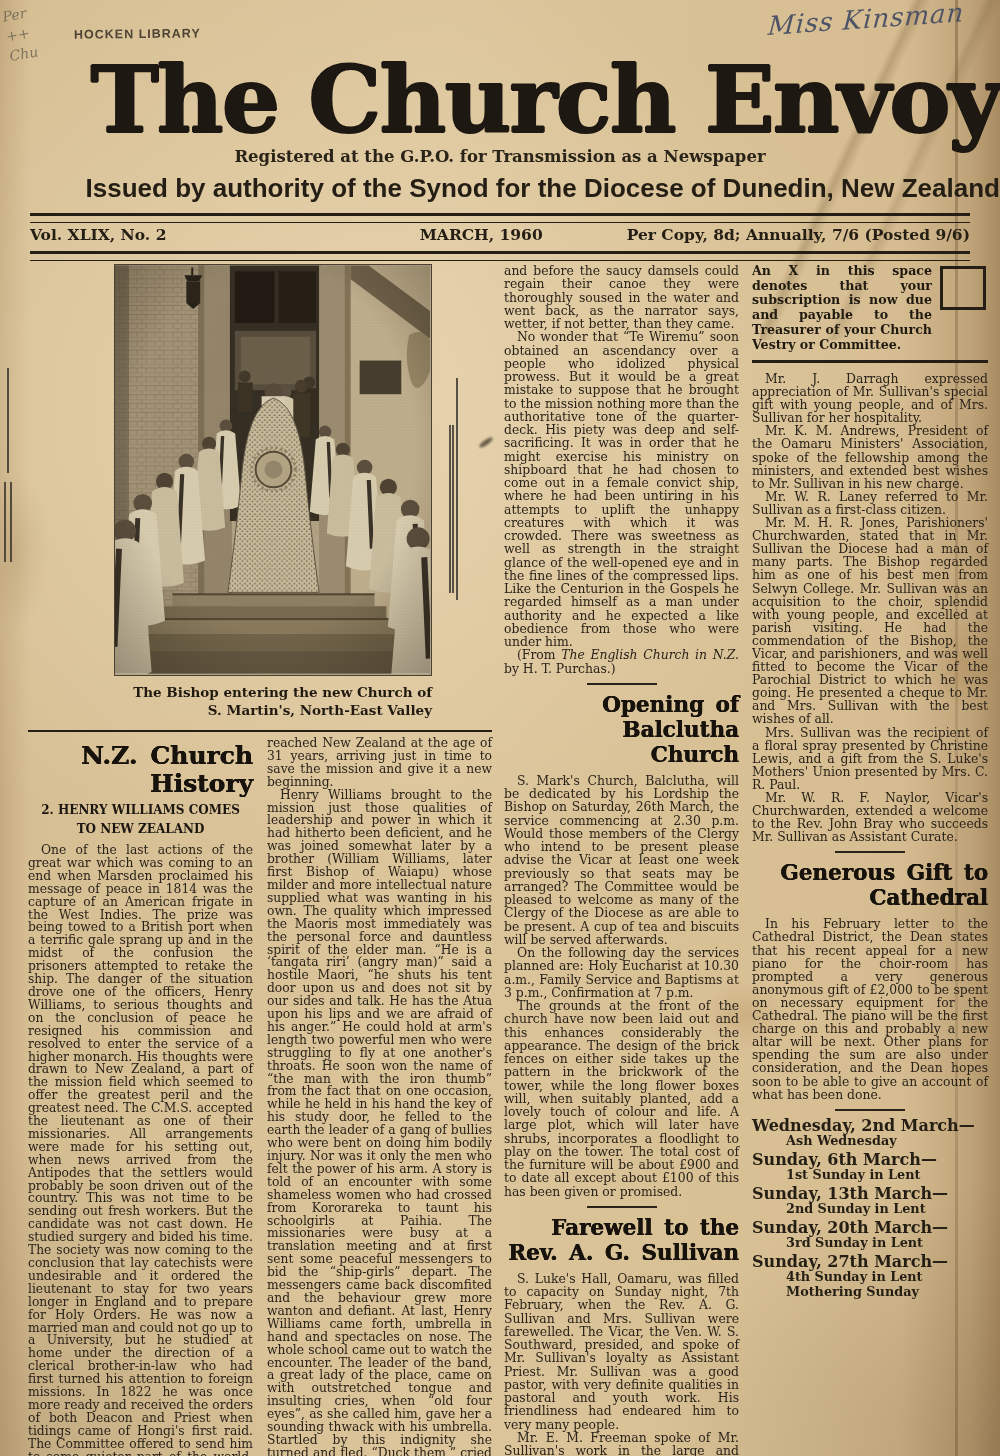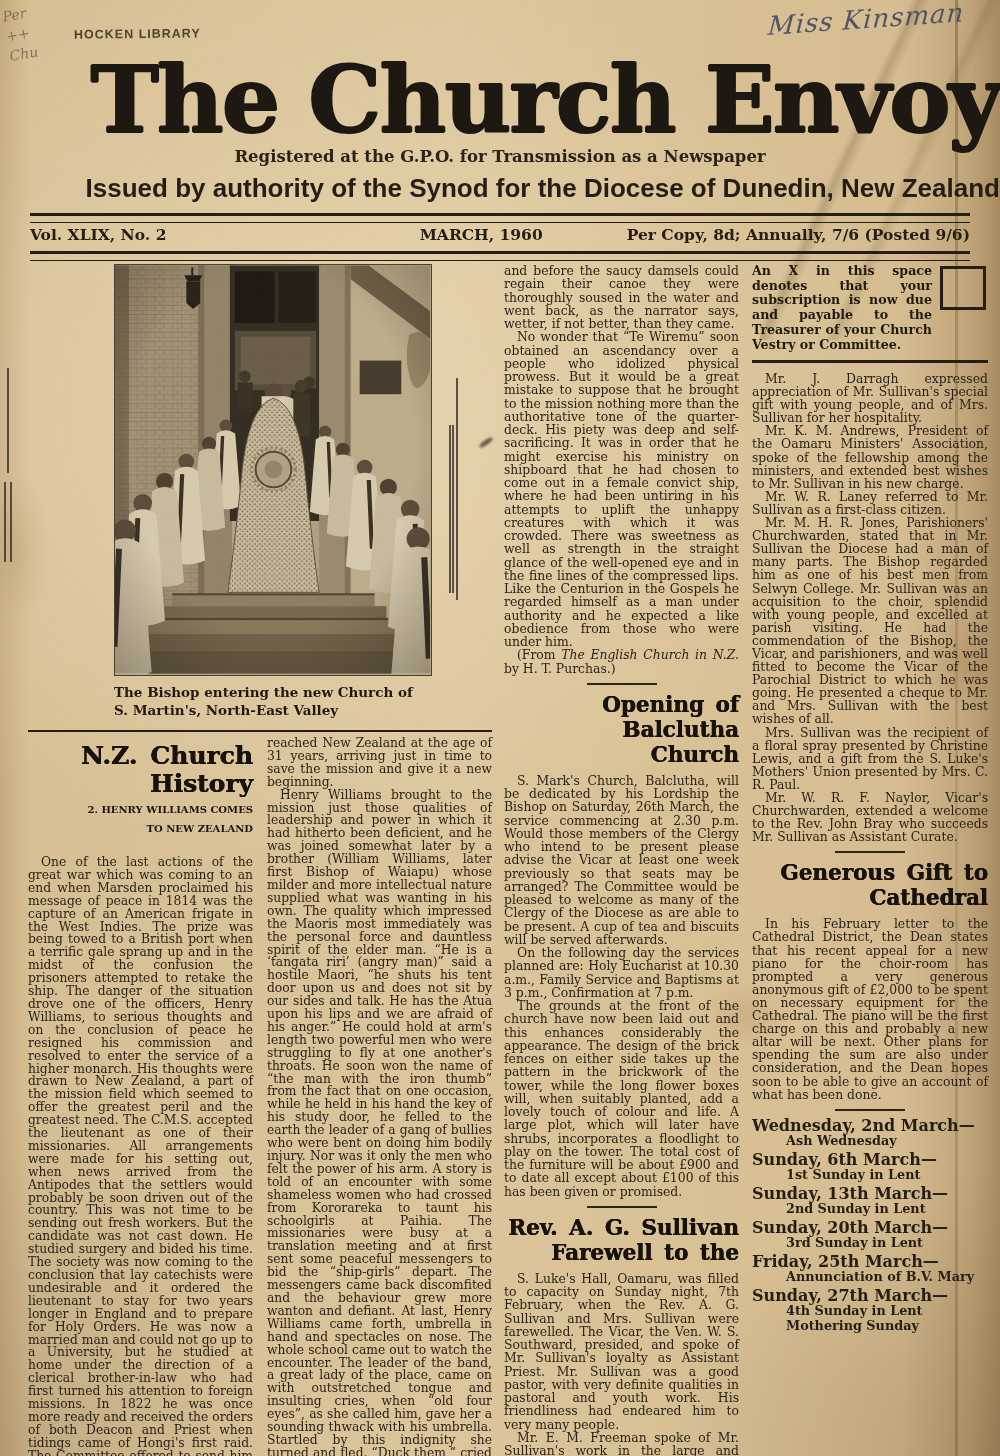--- a/index.html
+++ b/index.html
@@ -41,26 +41,26 @@
   .col-right{left:752px;width:236px;font-size:12.4px;line-height:13.1px;}
   p.para{margin:0;text-indent:13px;}
   .flow-first p.para:first-child{text-indent:0;}
   .divider{width:70px;border-top:2px solid #2a231a;margin:8px auto 7px;}
   .headline{font-weight:bold;text-align:right;color:#17130c;word-spacing:4px;
     text-shadow:.4px 0 0 #17130c,0 .3px 0 #17130c;}
   .h2l{font-size:21.5px;line-height:25px;margin:2px 0 7px;}
 
   
   .photo-wrap{margin-left:86px;width:318px;height:412px;border:1.5px solid #4a4034;box-sizing:border-box;background:#b2a284;}
-  .caption{margin:8px 0 0 86px;width:318px;text-align:left;font-weight:bold;font-size:13.5px;line-height:17.5px;color:#201a11;}
+  .caption{margin:8px 0 0 86px;width:318px;text-align:right;font-weight:bold;font-size:13.5px;line-height:17.5px;color:#201a11;}
   .history-rule{border-top:2px solid #241e15;margin-top:11px;}
   .history-cols{display:flex;gap:14px;margin-top:5px;}
   .hcol{width:225px;font-size:12.3px;line-height:12.9px;text-align:justify;}
   .h-title{font-size:25px;line-height:28px;margin:5px 0 3px;}
-  .h-sub{font-weight:bold;font-size:10px;line-height:18.5px;text-align:right;color:#1b1610;margin-bottom:18px;}
+  .h-sub{font-weight:bold;font-size:12px;line-height:18.5px;text-align:center;color:#1b1610;margin-bottom:6px;}
 
   
   .attribution{margin-top:4px;text-indent:13px;}
 
   
   .sub-box{position:relative;padding-right:56px;font-weight:bold;font-size:12.6px;line-height:14.7px;color:#201a11;min-height:90px;}
   .sub-square{position:absolute;right:2px;top:2px;width:40px;height:38px;border:3px solid #241e15;}
   .rule-thick{border-top:3px solid #241e15;margin:6px 0 9px;}
   .cy-title{font-size:23px;line-height:27px;margin:2px 0 8px;word-spacing:7px;}
   .cy-event{margin-top:4px;}
@@ -249,22 +249,22 @@
       <div>Opening of Balclutha</div>
       <div>Church</div>
     </div>
     <div>
         <p class="para">S. Mark's Church, Balclutha, will be dedicated by his Lordship the Bishop on Saturday, 26th March, the service commencing at 2.30 p.m. Would those members of the Clergy who intend to be present please advise the Vicar at least one week previously so that seats may be arranged? The Committee would be pleased to welcome as many of the Clergy of the Diocese as are able to be present. A cup of tea and biscuits will be served afterwards.</p>
         <p class="para">On the following day the services planned are: Holy Eucharist at 10.30 a.m., Family Service and Baptisms at 3 p.m., Confirmation at 7 p.m.</p>
         <p class="para">The grounds at the front of the church have now been laid out and this enhances considerably the appearance. The design of the brick fences on either side takes up the pattern in the brickwork of the tower, while the long flower boxes will, when suitably planted, add a lovely touch of colour and life. A large plot, which will later have shrubs, incorporates a floodlight to play on the tower. The total cost of the furniture will be about £900 and to date all except about £100 of this has been given or promised.</p>
       </div>
     <div class="divider"></div>
     <div class="headline h2l">
+      <div>Farewell to the</div>
       <div>Rev. A. G. Sullivan</div>
-      <div>Farewell to the</div>
     </div>
     <div>
         <p class="para">S. Luke's Hall, Oamaru, was filled to capacity on Sunday night, 7th February, when the Rev. A. G. Sullivan and Mrs. Sullivan were farewelled. The Vicar, the Ven. W. S. Southward, presided, and spoke of Mr. Sullivan's loyalty as Assistant Priest. Mr. Sullivan was a good pastor, with very definite qualities in pastoral and youth work. His friendliness had endeared him to very many people.</p>
         <p class="para">Mr. E. M. Freeman spoke of Mr. Sullivan's work in the large and growing North End, which would be remembered for many years to come.</p>
       </div>
   </div>
 
   <div class="col col-right">
     <div class="sub-box">
       <span>An X in this space denotes that your subscription is now due and payable to the Treasurer of your Church Vestry or Committee.</span>
@@ -299,24 +299,20 @@
         </div>
         <div class="cy-event">
           <div class="cy-date">Sunday, 13th March—</div>
           <div class="cy-line">2nd Sunday in Lent</div>
         </div>
         <div class="cy-event">
           <div class="cy-date">Sunday, 20th March—</div>
           <div class="cy-line">3rd Sunday in Lent</div>
         </div>
         <div class="cy-event">
-          <div class="cy-date">Friday, 25th March—</div>
-          <div class="cy-line">Annunciation of B.V. Mary</div>
-        </div>
-        <div class="cy-event">
           <div class="cy-date">Sunday, 27th March—</div>
           <div class="cy-line">4th Sunday in Lent</div>
           <div class="cy-line">Mothering Sunday</div>
         </div>
       </div>
   </div>
 
 </div>
 
 </body></html>

